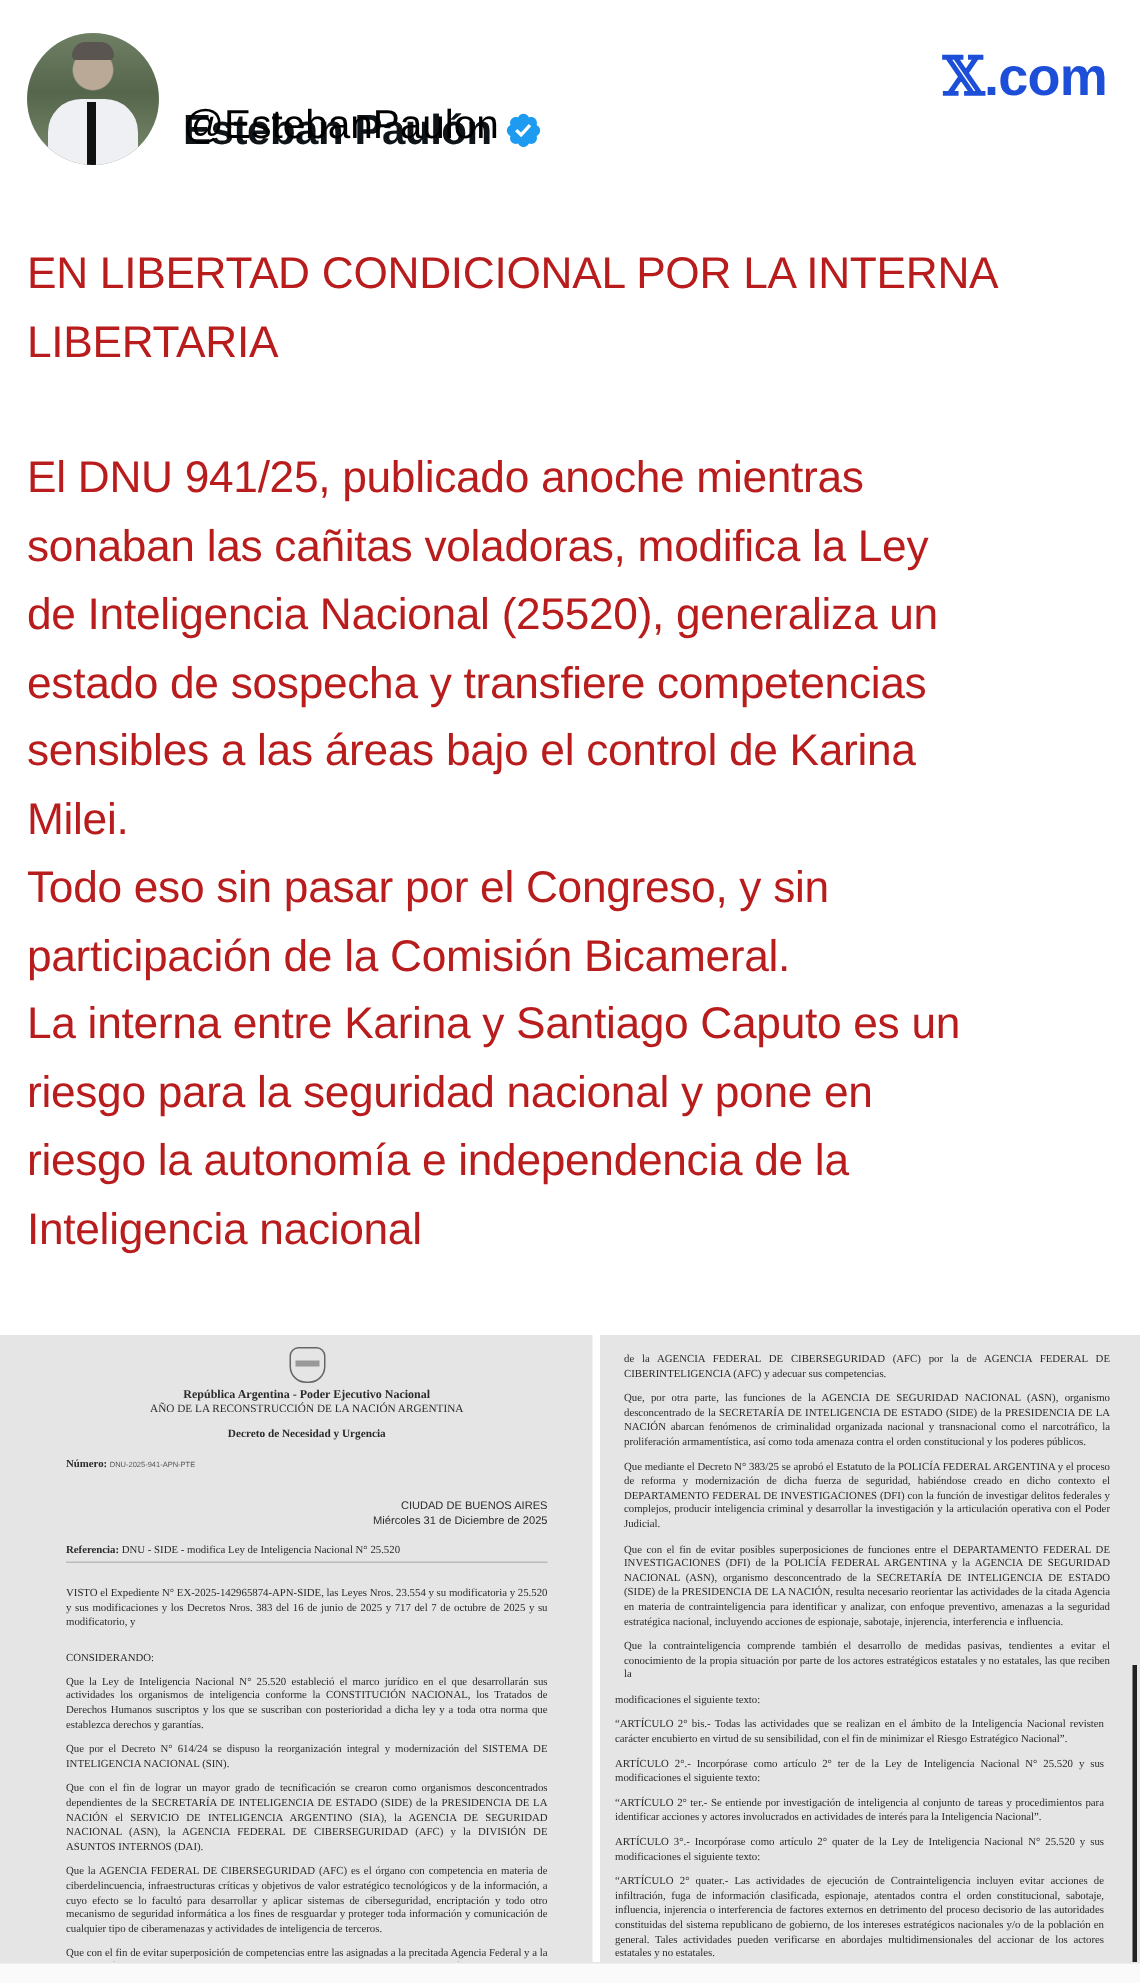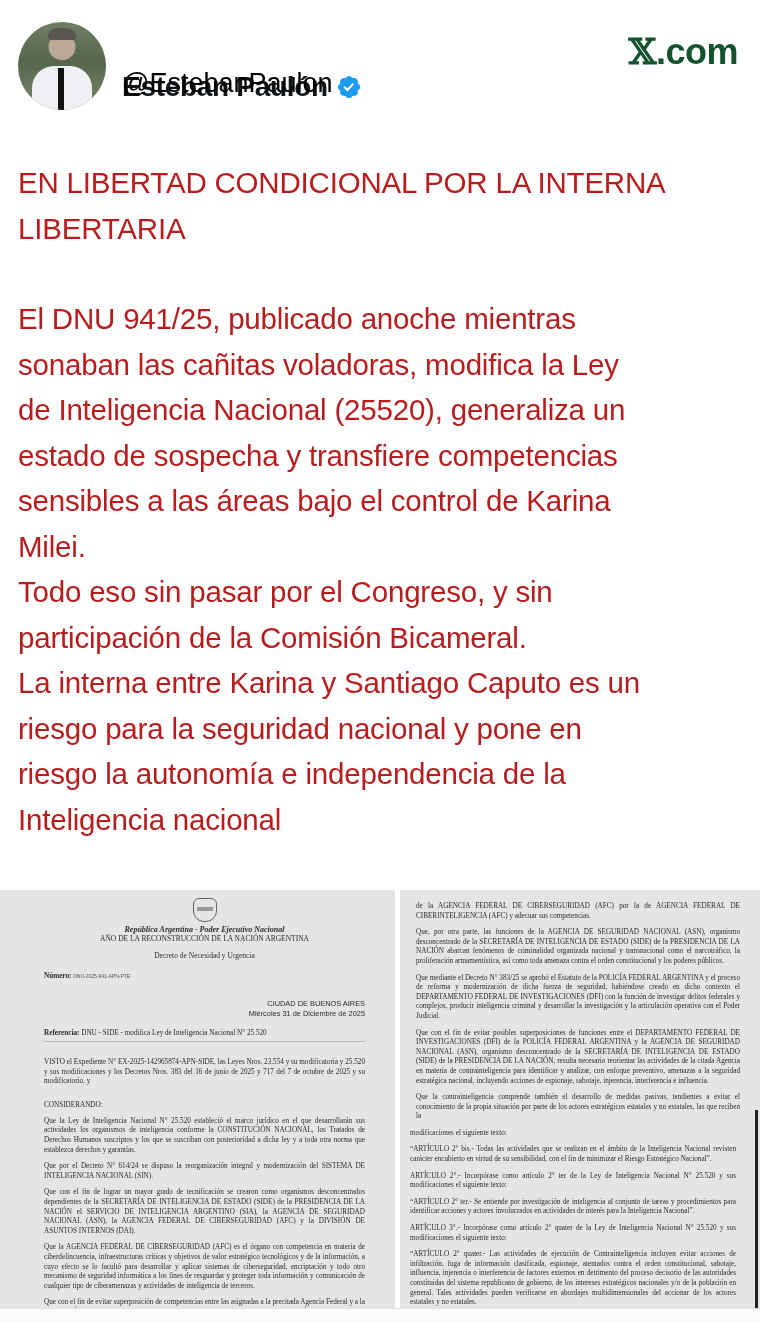--- a/index.html
+++ b/index.html
@@ -10,41 +10,41 @@
       background: radial-gradient(circle at 50% 28%, #b9a996 0 13px, transparent 14px),
                   linear-gradient(180deg, #6f7f64 0%, #55664c 45%, #7b8a6e 100%); }
     .avatar .shirt { position: absolute; left: 14px; top: 44px; width: 60px; height: 50px; background: #eef0f4; border-radius: 22px 22px 0 0; }
     .avatar .tie { position: absolute; left: 40px; top: 46px; width: 6px; height: 44px; background: #111; }
     .avatar .hair { position: absolute; left: 30px; top: 6px; width: 28px; height: 12px; background: #5a5550; border-radius: 12px 12px 4px 4px; }
 
     .name-row { position: absolute; left: 122px; top: 30px; display: flex; align-items: center; gap: 8px; margin-top: 41px; }
     .display-name { font-size: 28px; font-weight: bold; letter-spacing: -0.3px; color: #0f1419; }
     .verified { width: 26px; height: 26px; }
     .handle { position: absolute; left: 122px; top: 68px; font-size: 27px; color: #000000; }
-    .xcom { position: absolute; right: 22px; top: 30px; font-size: 36px; font-weight: bold; color: #14532d; letter-spacing: -0.5px; }
+    .xcom { position: absolute; right: 22px; top: 30px; font-size: 36px; font-weight: bold; color: #1d4ed8; letter-spacing: -0.5px; }
     .xcom .xglyph { font-family: "DejaVu Serif", serif; font-weight: bold; }
 
     .tweet-text { position: absolute; left: 18px; top: 160px; width: 730px; font-size: 29.5px; line-height: 45.5px; color: #b91c1c; letter-spacing: -0.2px; }
     .tweet-text p { margin: 0; }
     .tweet-text .gap { height: 45px; }
 
     .docs { position: absolute; left: 0; top: 890px; width: 760px; height: 420px; }
     .doc { position: absolute; top: 0; height: 420px; background: #e5e5e5; overflow: hidden; font-family: "Liberation Serif", serif; color: #2b2b2b; }
     .doc-left { left: 0; width: 395px; }
     .doc-right { left: 400px; width: 360px; }
     .doc .p { font-size: 7.2px; line-height: 9.6px; text-align: justify; margin: 0 0 7px 0; }
     .doc .pad { padding: 0 30px 0 44px; }
     .doc-right .pad { padding: 0 20px 0 16px; }
 
     .crest { width: 22px; height: 22px; margin: 8px auto 3px auto; border: 1.5px solid #666; border-radius: 6px 6px 11px 11px; position: relative; }
     .crest:before { content: ""; position: absolute; left: 3px; right: 3px; top: 8px; height: 4px; background: #999; }
     .doc .center { text-align: center; }
-    .doc .h1 { font-size: 8px; font-weight: bold; font-style: italic; }
+    .doc .h1 { font-size: 8px; font-weight: bold; }
     .doc .h2 { font-size: 7.5px; }
-    .doc .h3 { font-size: 7.5px; font-weight: normal; margin-top: 8px; }
+    .doc .h3 { font-size: 7.5px; font-weight: bold; margin-top: 8px; }
     .doc .num-row { font-size: 7px; margin-top: 12px; }
     .doc .num-row b { font-size: 7.2px; }
     .doc .num-row .mono { font-family: "Liberation Sans", sans-serif; font-size: 5px; color: #555; }
     .doc .right { text-align: right; font-family: "Liberation Sans", sans-serif; font-size: 7.4px; line-height: 10px; }
     .doc .ref { font-size: 7.2px; padding-bottom: 4px; border-bottom: 1.5px solid #bbb; margin-bottom: 16px; }
     .doc .consid { font-size: 7.2px; margin: 12px 0 8px 0; }
     .doc .visto { margin-bottom: 14px; }
     .shadow-bar { position: absolute; left: 755px; top: 220px; width: 3px; height: 200px; background: #222; }
     .bottom-fade { position: absolute; left: 0; top: 1308px; width: 760px; height: 14px; background: #fafafa; border-top: 1px solid #e4e4e4; }
   </style>

